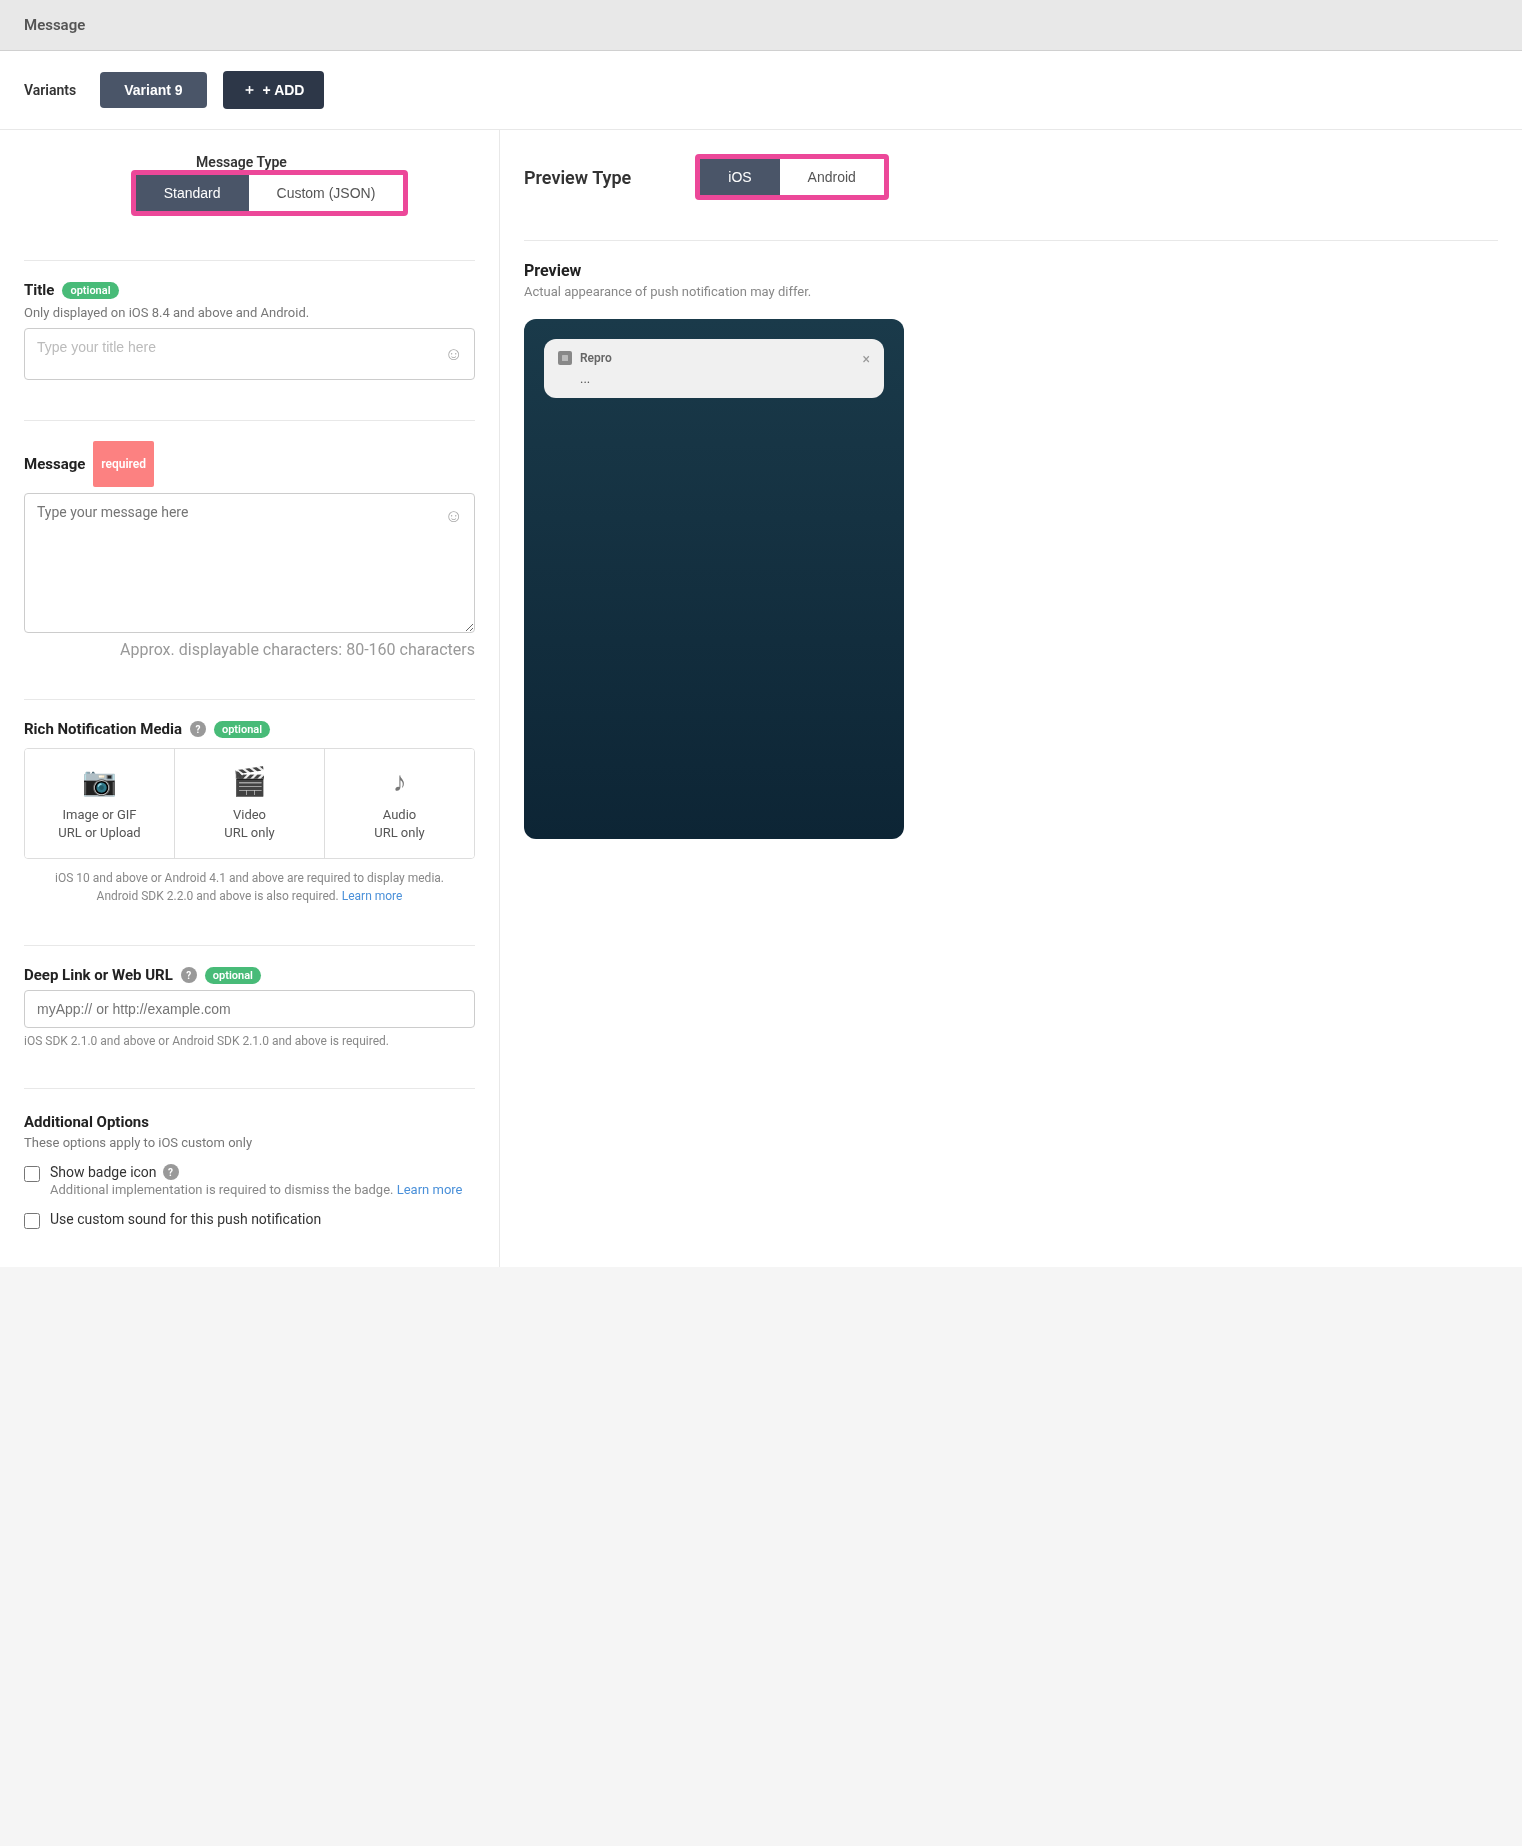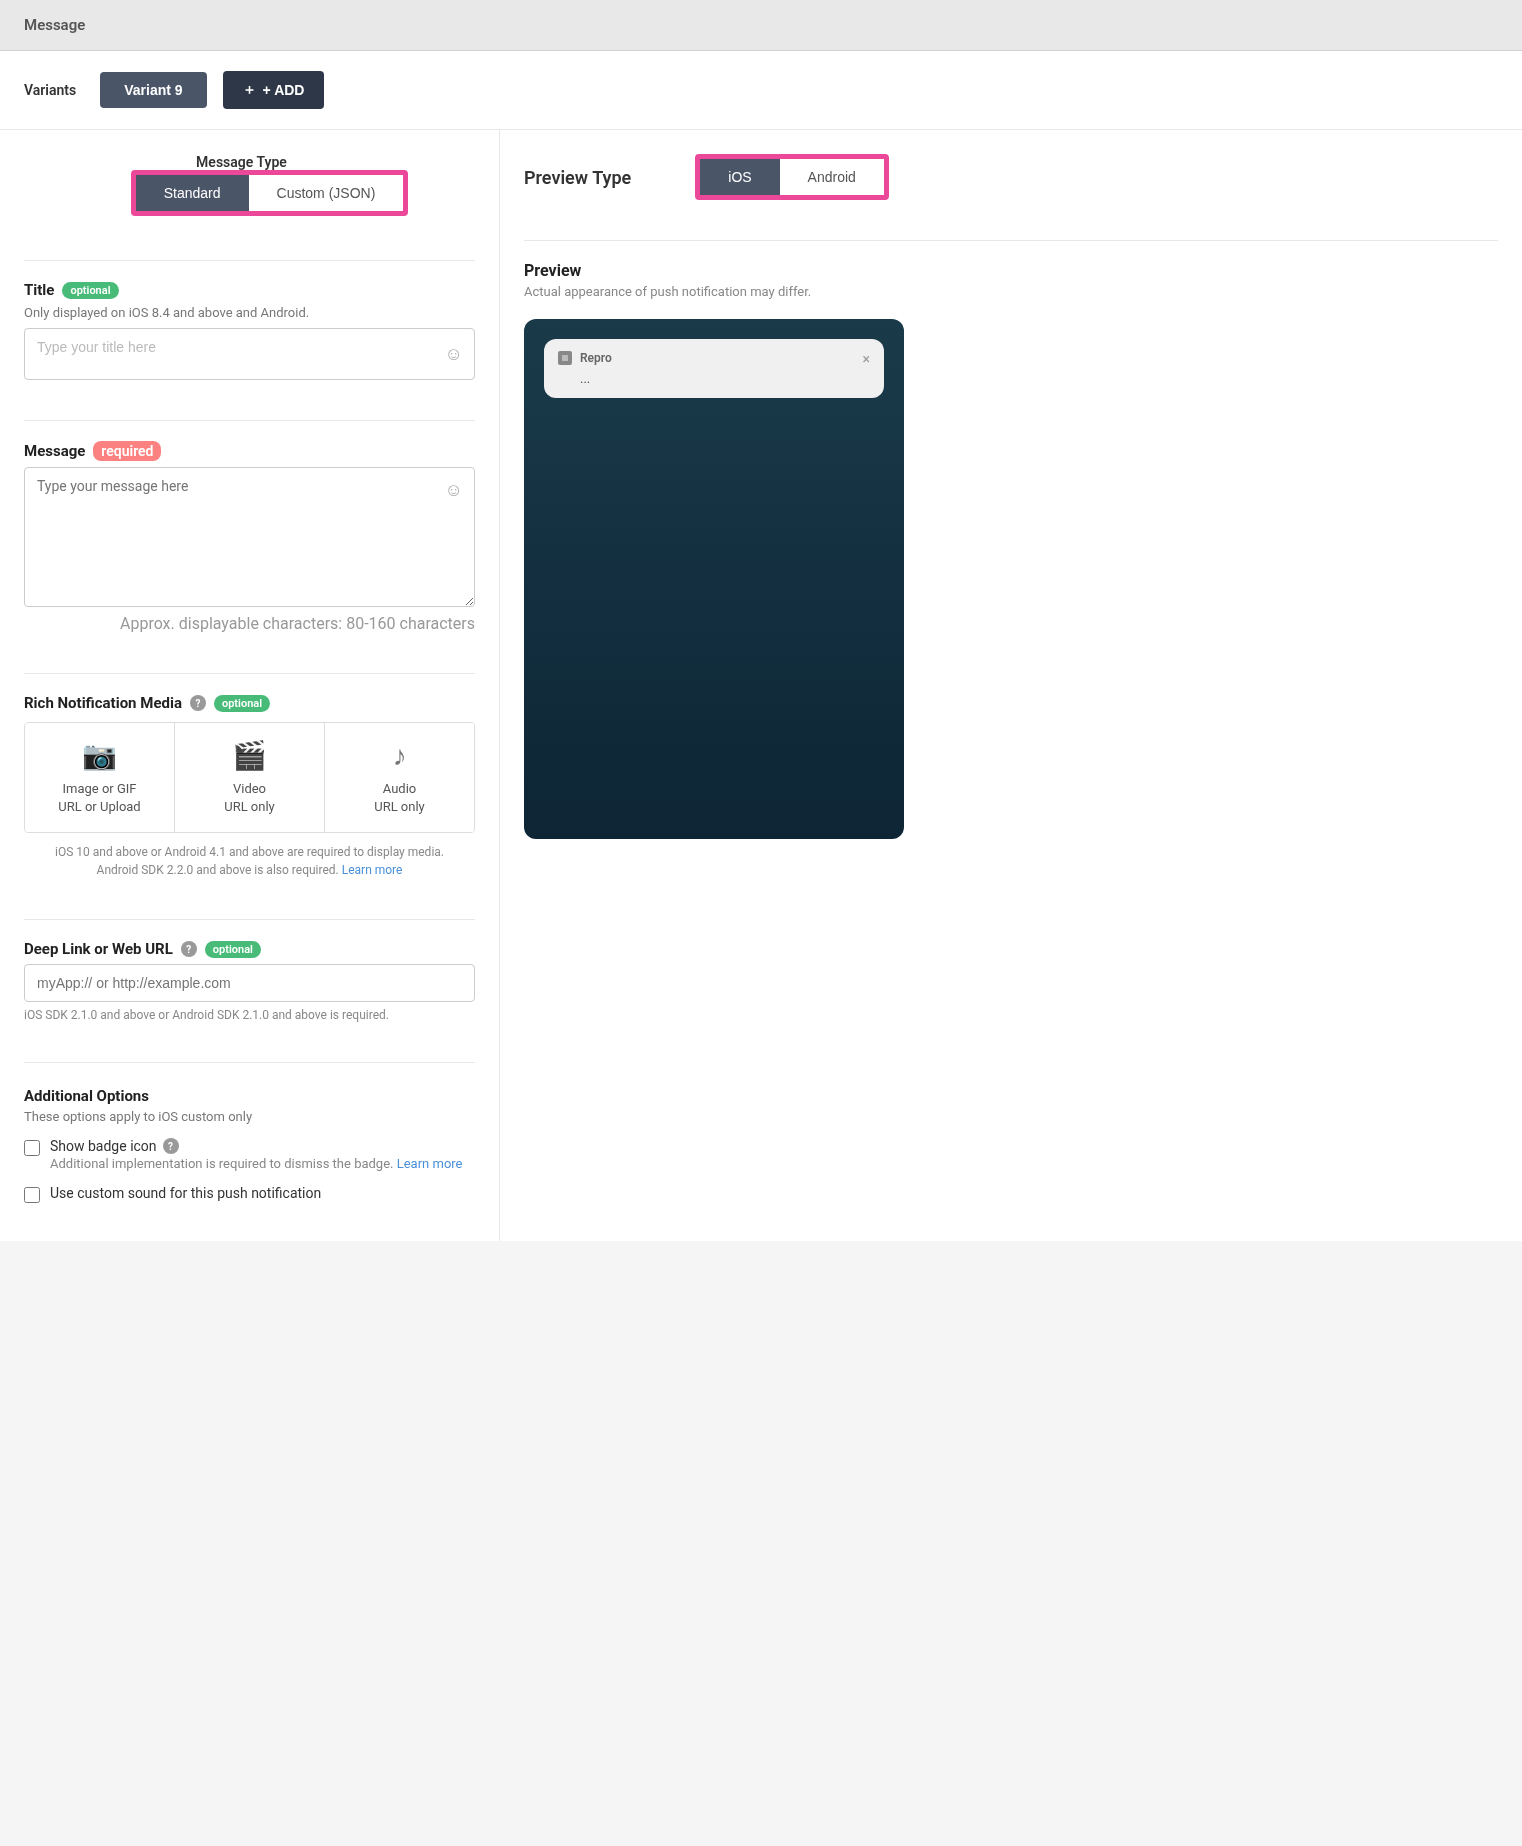--- a/index.html
+++ b/index.html
@@ -145,24 +145,24 @@
       background: #48bb78;
       color: #fff;
       font-size: 11px;
       font-weight: 600;
       padding: 2px 8px;
       border-radius: 10px;
     }
     .badge-required {
       background: #fc8181;
       color: #fff;
-      font-size: 14px;
-      font-weight: 600;
-      padding: 2px 8px;
-      border-radius: 8px;
+      font-size: 12px;
+      font-weight: 600;
+      padding: 16px 8px;
+      border-radius: 2px;
     }
     .field-hint {
       font-size: 13px;
       color: #777;
       margin-bottom: 8px;
     }
     .input-with-emoji {
       position: relative;
       width: 100%;
     }

